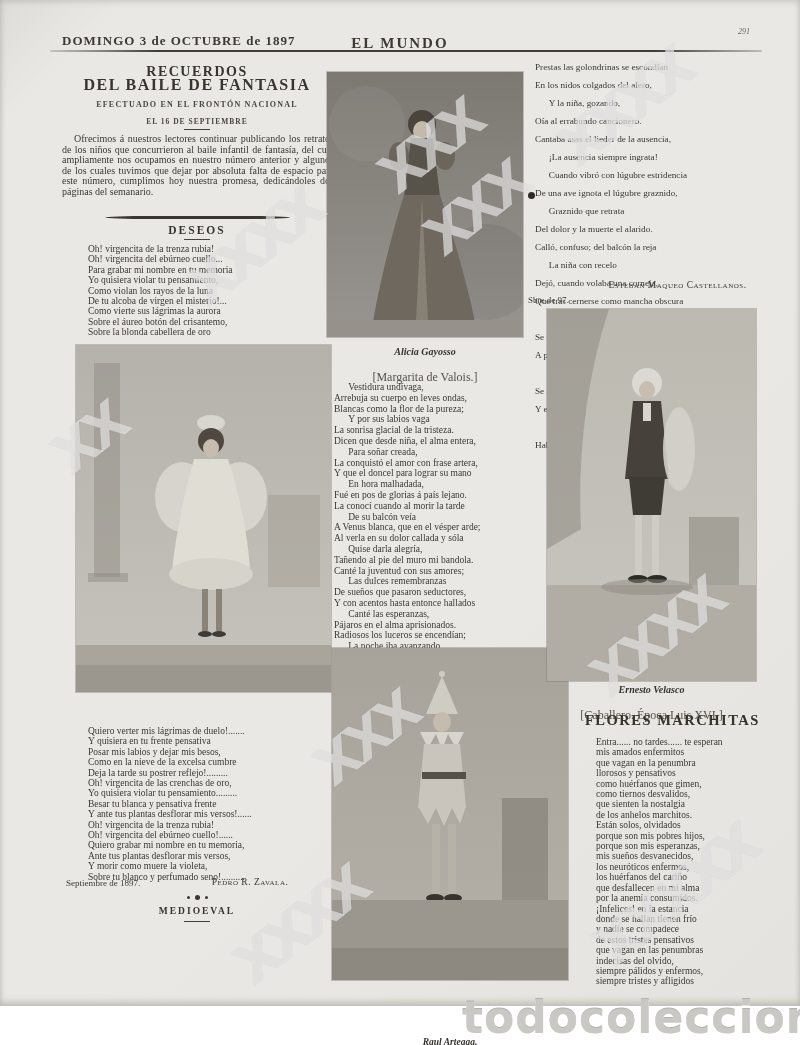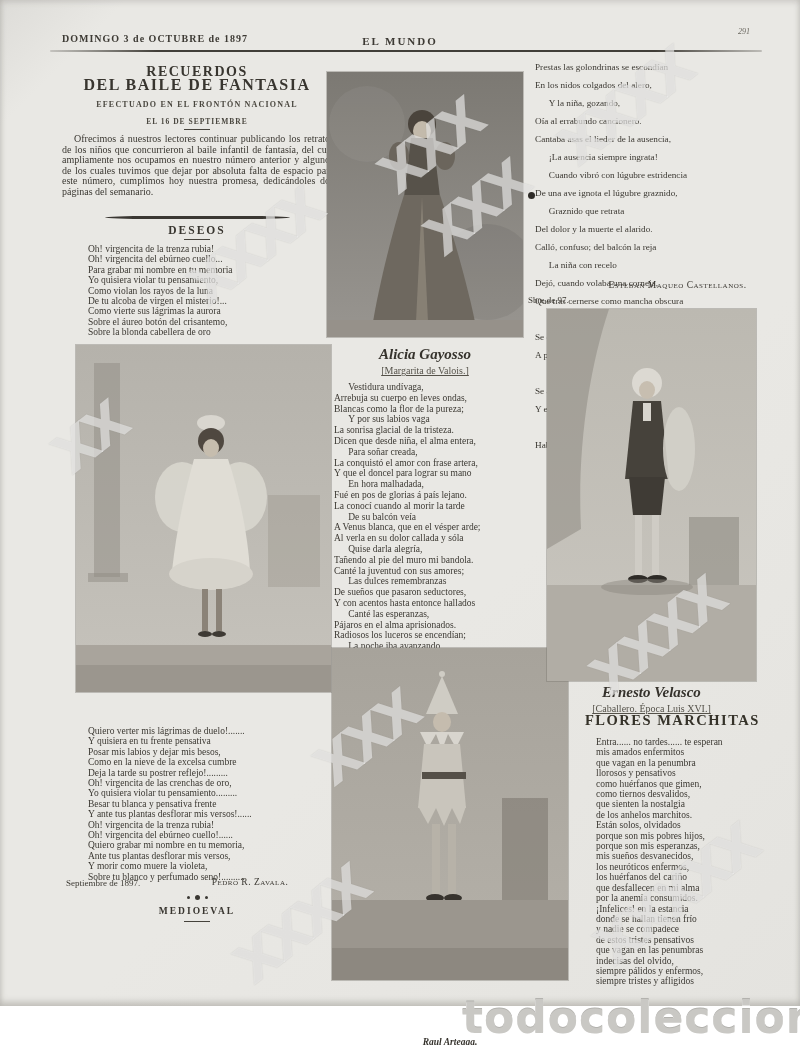--- a/index.html
+++ b/index.html
@@ -9,37 +9,37 @@
     font-family:"Liberation Serif","DejaVu Serif",serif;
     color:#38352f;
   }
   .scan{
     position:absolute;left:0;top:0;width:800px;height:1006px;
     background:linear-gradient(135deg,#dddcd8 0%,#e9e8e4 7%,#e9e8e4 60%,#e4e3df 100%);
     box-shadow:inset 0 -4px 6px rgba(120,117,110,.35), inset 0 3px 5px rgba(150,148,142,.25);
   }
   .abs{position:absolute;}
   .ctr{text-align:center;}
-  .header-date{font-size:10px;font-weight:bold;letter-spacing:1px;color:#3d3a34;text-align:right;}
-  .header-title{font-size:11px;font-weight:bold;letter-spacing:2px;color:#3d3a34;}
+  .header-date{font-size:13px;font-weight:bold;letter-spacing:1px;color:#3d3a34;text-align:right;}
+  .header-title{font-size:15px;font-weight:bold;letter-spacing:2px;color:#3d3a34;}
   .header-pagenum{font-size:8px;font-style:italic;color:#6b6860;}
   .header-rule{height:2px;background:linear-gradient(90deg,rgba(60,57,51,.2),#413e38 15%,#413e38 85%,rgba(60,57,51,.25));border-radius:2px;}
   .kicker{font-size:14px;font-weight:bold;letter-spacing:1.5px;}
   .main-title{font-size:16px;font-weight:bold;letter-spacing:1.5px;}
   .subtitle{font-size:8px;font-weight:bold;letter-spacing:1.2px;color:#4a473f;}
   .dateline{font-size:7.5px;font-weight:bold;letter-spacing:1px;color:#4a473f;}
   .mini-rule{height:1px;background:#45423b;width:26px;margin:2px auto 0;}
   .lens{height:3px;background:#3a3732;border-radius:50%/100%;}
   .para{font-size:10px;line-height:10.6px;text-align:justify;text-indent:12px;color:#3b3832;}
   .poem{font-size:9.5px;line-height:10.4px;white-space:pre-wrap;color:#3b3832;}
   .poem.tight{line-height:18px;font-size:9.2px;}
   .section-title{font-size:11.5px;font-weight:bold;letter-spacing:2px;}
   .flores-title{font-size:14.5px;font-weight:bold;letter-spacing:1.5px;color:#353229;}
-  .cap-name{font-size:15px;font-weight:bold;font-style:italic;color:#35322c;}
-  .cap-sub{font-size:10px;color:#55524a;margin-top:2px;text-decoration:underline;}
+  .cap-name{font-size:10px;font-weight:bold;font-style:italic;color:#35322c;}
+  .cap-sub{font-size:12px;color:#55524a;margin-top:13px;}
   .sig{font-size:9.5px;font-variant:small-caps;letter-spacing:.5px;color:#3b3832;}
   .sig-date{font-size:9px;color:#3b3832;}
   .dots{display:flex;gap:5px;justify-content:center;align-items:center;}
   .dots i{width:3px;height:3px;background:#3a3732;border-radius:50%;display:block;}
   .dots i:nth-child(2){width:5px;height:5px;}
   .photo{
     background:#9a978f;overflow:hidden;
     box-shadow:inset 0 0 28px rgba(35,33,29,.5), 0 0 0 1px rgba(120,117,110,.4);
   }
   .photo svg{display:block;}

